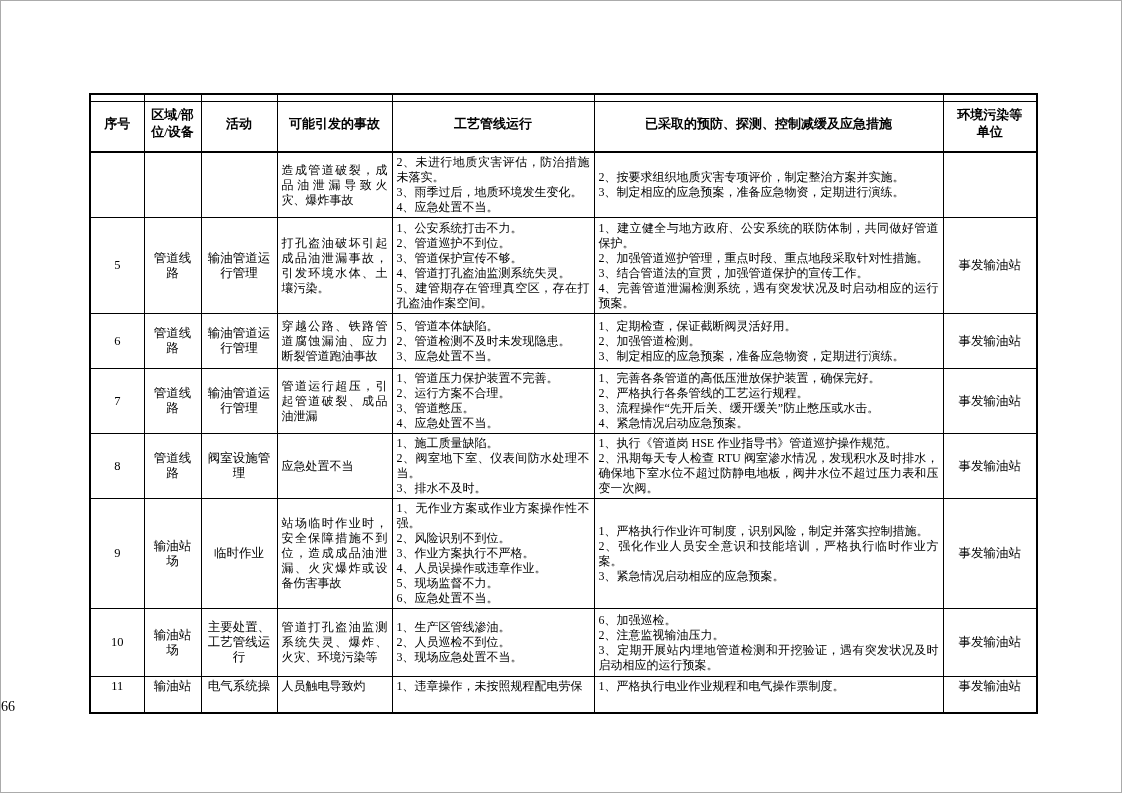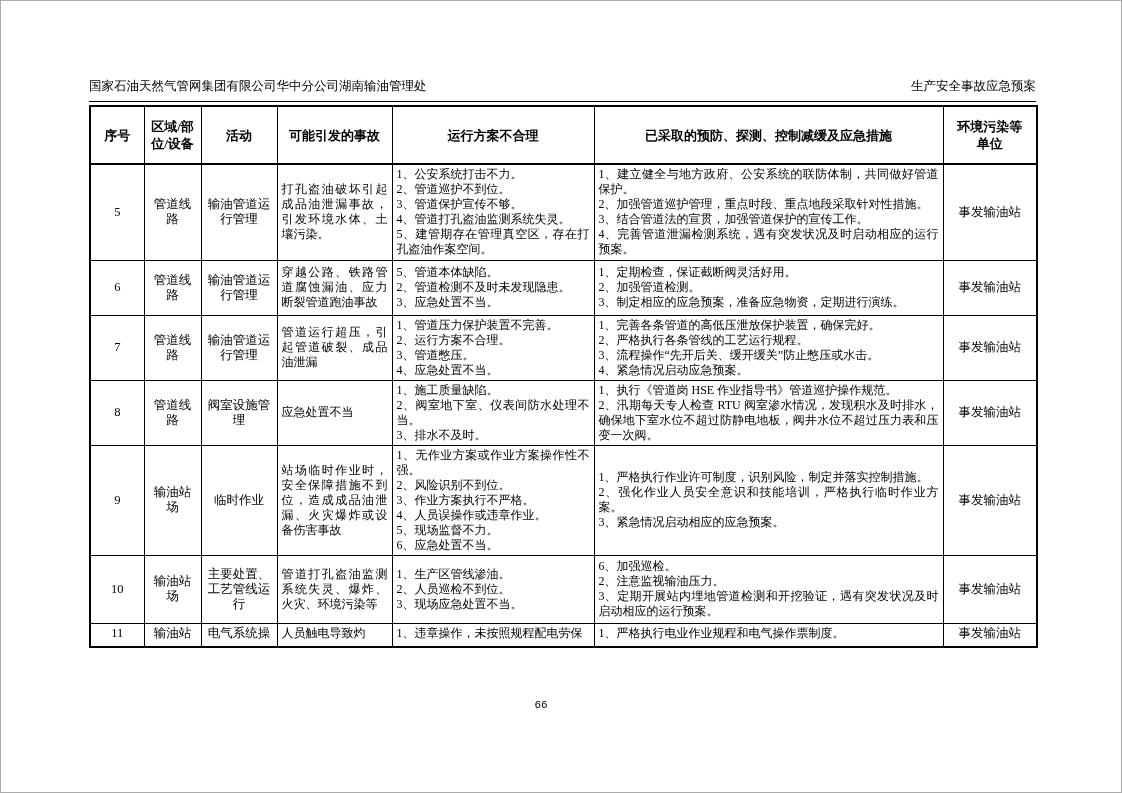--- a/index.html
+++ b/index.html
@@ -16,21 +16,21 @@
   .doc-header{
     position:absolute;top:78px;left:88px;width:947px;
     display:flex;justify-content:space-between;
     font-size:12.5px;line-height:15px;
   }
   .header-rule{
     position:absolute;top:100px;left:88px;width:947px;height:0;
     border-top:1.5px solid #000;
   }
   table.doc-table{
-    position:absolute;top:104px;left:88px;width:947px;
+    position:absolute;top:92px;left:88px;width:947px;
     border-collapse:collapse;table-layout:fixed;
     border:2px solid #000;
     font-size:12px;
   }
   table.doc-table th{
     border:1px solid #000;border-bottom:2px solid #000;
     font-weight:bold;font-size:13px;line-height:17px;
     text-align:center;vertical-align:middle;
     padding:2px 2px;white-space:pre-line;
     height:52px;
@@ -41,59 +41,67 @@
     padding:2px 4px;
     line-height:15px;
     white-space:pre-line;
     overflow:hidden;
   }
   td.c-center{text-align:center;padding:2px 1px;font-size:12.5px;}
   td.c-text{text-align:justify;}
   tr.clipped td{vertical-align:top;}
   .page-footer{
     position:absolute;top:698px;left:0;width:1080px;
-    text-align:center;font-size:11px;font-family:Liberation Mono, monospace;
+    font-size:14px;
   }
 </style>
 </head>
 <body>
 
 <div class="page">
 
-  <div class="doc-header">
-    <span>国家石油天然气管网集团有限公司华中分公司湖南输油管理处</span>
-    <span>生产安全事故应急预案</span>
-  </div>
 
   <div class="header-rule"></div>
 
   <table class="doc-table">
     <colgroup id="table-colgroup">
         <col style="width: 54px;">
         <col style="width: 57px;">
         <col style="width: 76px;">
         <col style="width: 115px;">
         <col style="width: 202px;">
         <col style="width: 349px;">
         <col style="width: 94px;">
       </colgroup>
     <thead>
       <tr id="table-header-row">
           <th>序号</th>
           <th>区域/部
 位/设备</th>
           <th>活动</th>
           <th>可能引发的事故</th>
-          <th>运行方案不合理</th>
+          <th>工艺管线运行</th>
           <th>已采取的预防、探测、控制减缓及应急措施</th>
           <th>环境污染等
 单位</th>
         </tr>
     </thead>
     <tbody id="table-body">
+        <tr style="height: 62px;">
+          <td class="c-center"></td>
+          <td class="c-center"></td>
+          <td class="c-center"></td>
+          <td class="c-text">造成管道破裂，成品油泄漏导致火灾、爆炸事故</td>
+          <td class="c-text">2、未进行地质灾害评估，防治措施未落实。
+3、雨季过后，地质环境发生变化。
+4、应急处置不当。</td>
+          <td class="c-text">2、按要求组织地质灾害专项评价，制定整治方案并实施。
+3、制定相应的应急预案，准备应急物资，定期进行演练。</td>
+          <td class="c-center"></td>
+        </tr>
         <tr style="height: 96px;">
           <td class="c-center">5</td>
           <td class="c-center">管道线路</td>
           <td class="c-center">输油管道运行管理</td>
           <td class="c-text">打孔盗油破坏引起成品油泄漏事故，引发环境水体、土壤污染。</td>
           <td class="c-text">1、公安系统打击不力。
 2、管道巡护不到位。
 3、管道保护宣传不够。
 4、管道打孔盗油监测系统失灵。
 5、建管期存在管理真空区，存在打孔盗油作案空间。</td>
@@ -165,21 +173,21 @@
           <td class="c-center">主要处置、工艺管线运行</td>
           <td class="c-text">管道打孔盗油监测系统失灵、爆炸、火灾、环境污染等</td>
           <td class="c-text">1、生产区管线渗油。
 2、人员巡检不到位。
 3、现场应急处置不当。</td>
           <td class="c-text">6、加强巡检。
 2、注意监视输油压力。
 3、定期开展站内埋地管道检测和开挖验证，遇有突发状况及时启动相应的运行预案。</td>
           <td class="c-center">事发输油站</td>
         </tr>
-        <tr class="clipped" style="height: 24px;">
+        <tr class="clipped" style="height: 36px;">
           <td class="c-center">11</td>
           <td class="c-center">输油站</td>
           <td class="c-center">电气系统操</td>
           <td class="c-text">人员触电导致灼</td>
           <td class="c-text">1、违章操作，未按照规程配电劳保</td>
           <td class="c-text">1、严格执行电业作业规程和电气操作票制度。</td>
           <td class="c-center">事发输油站</td>
         </tr>
       </tbody>
   </table>

